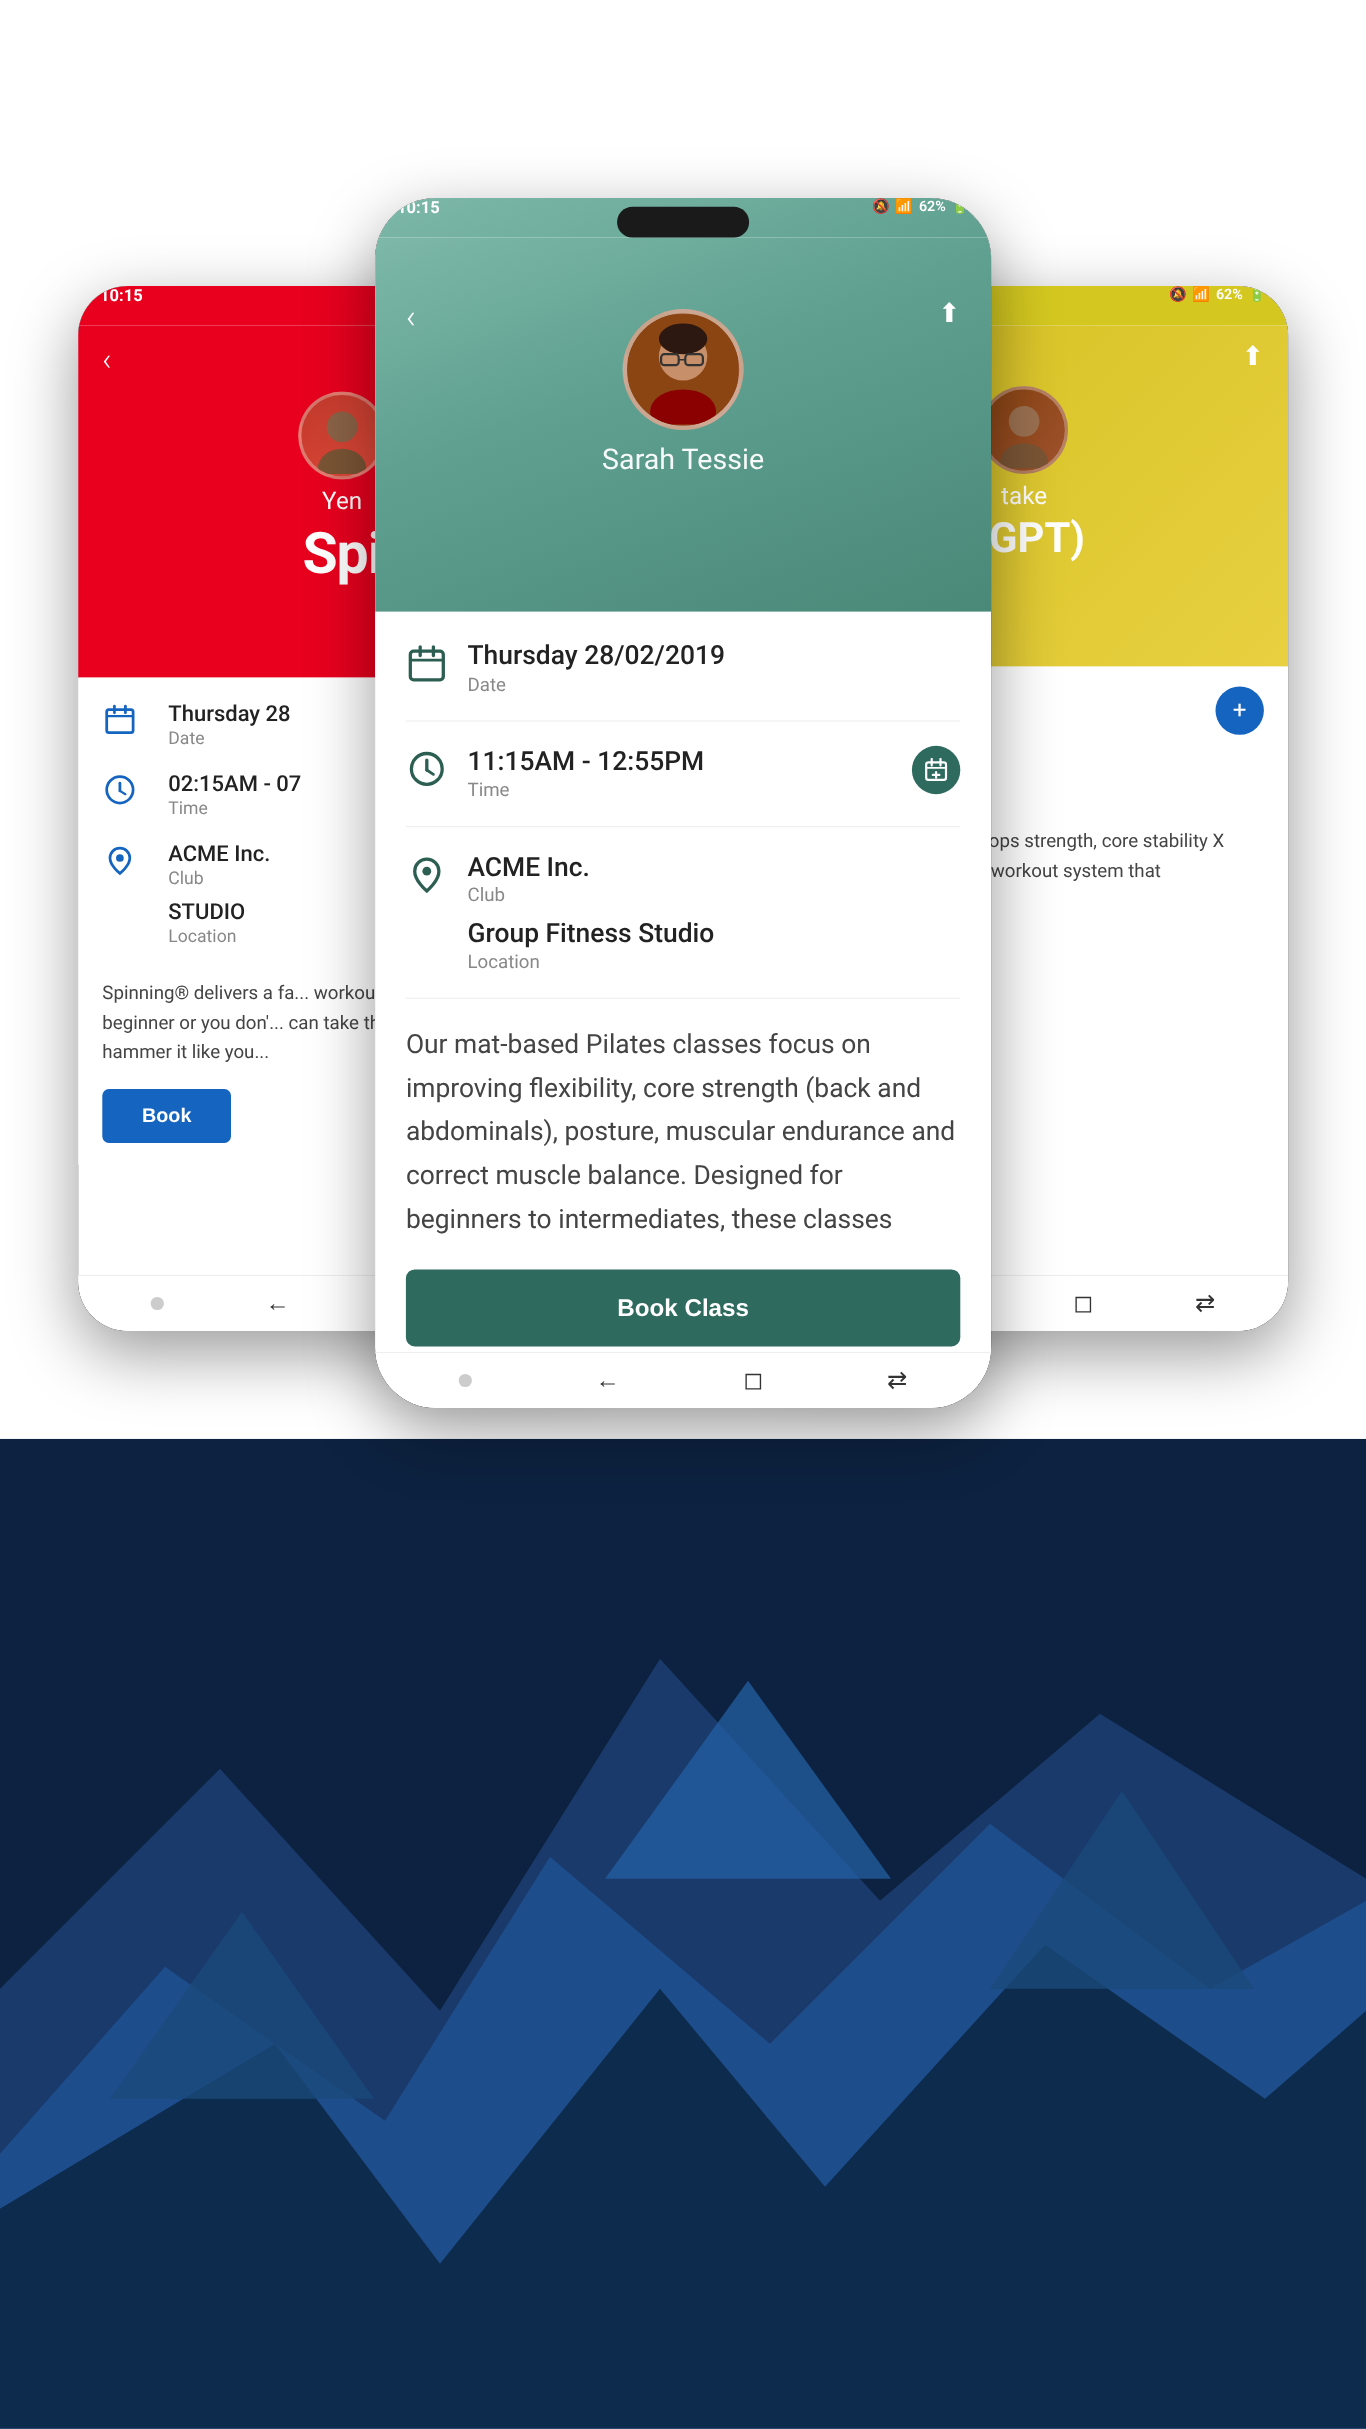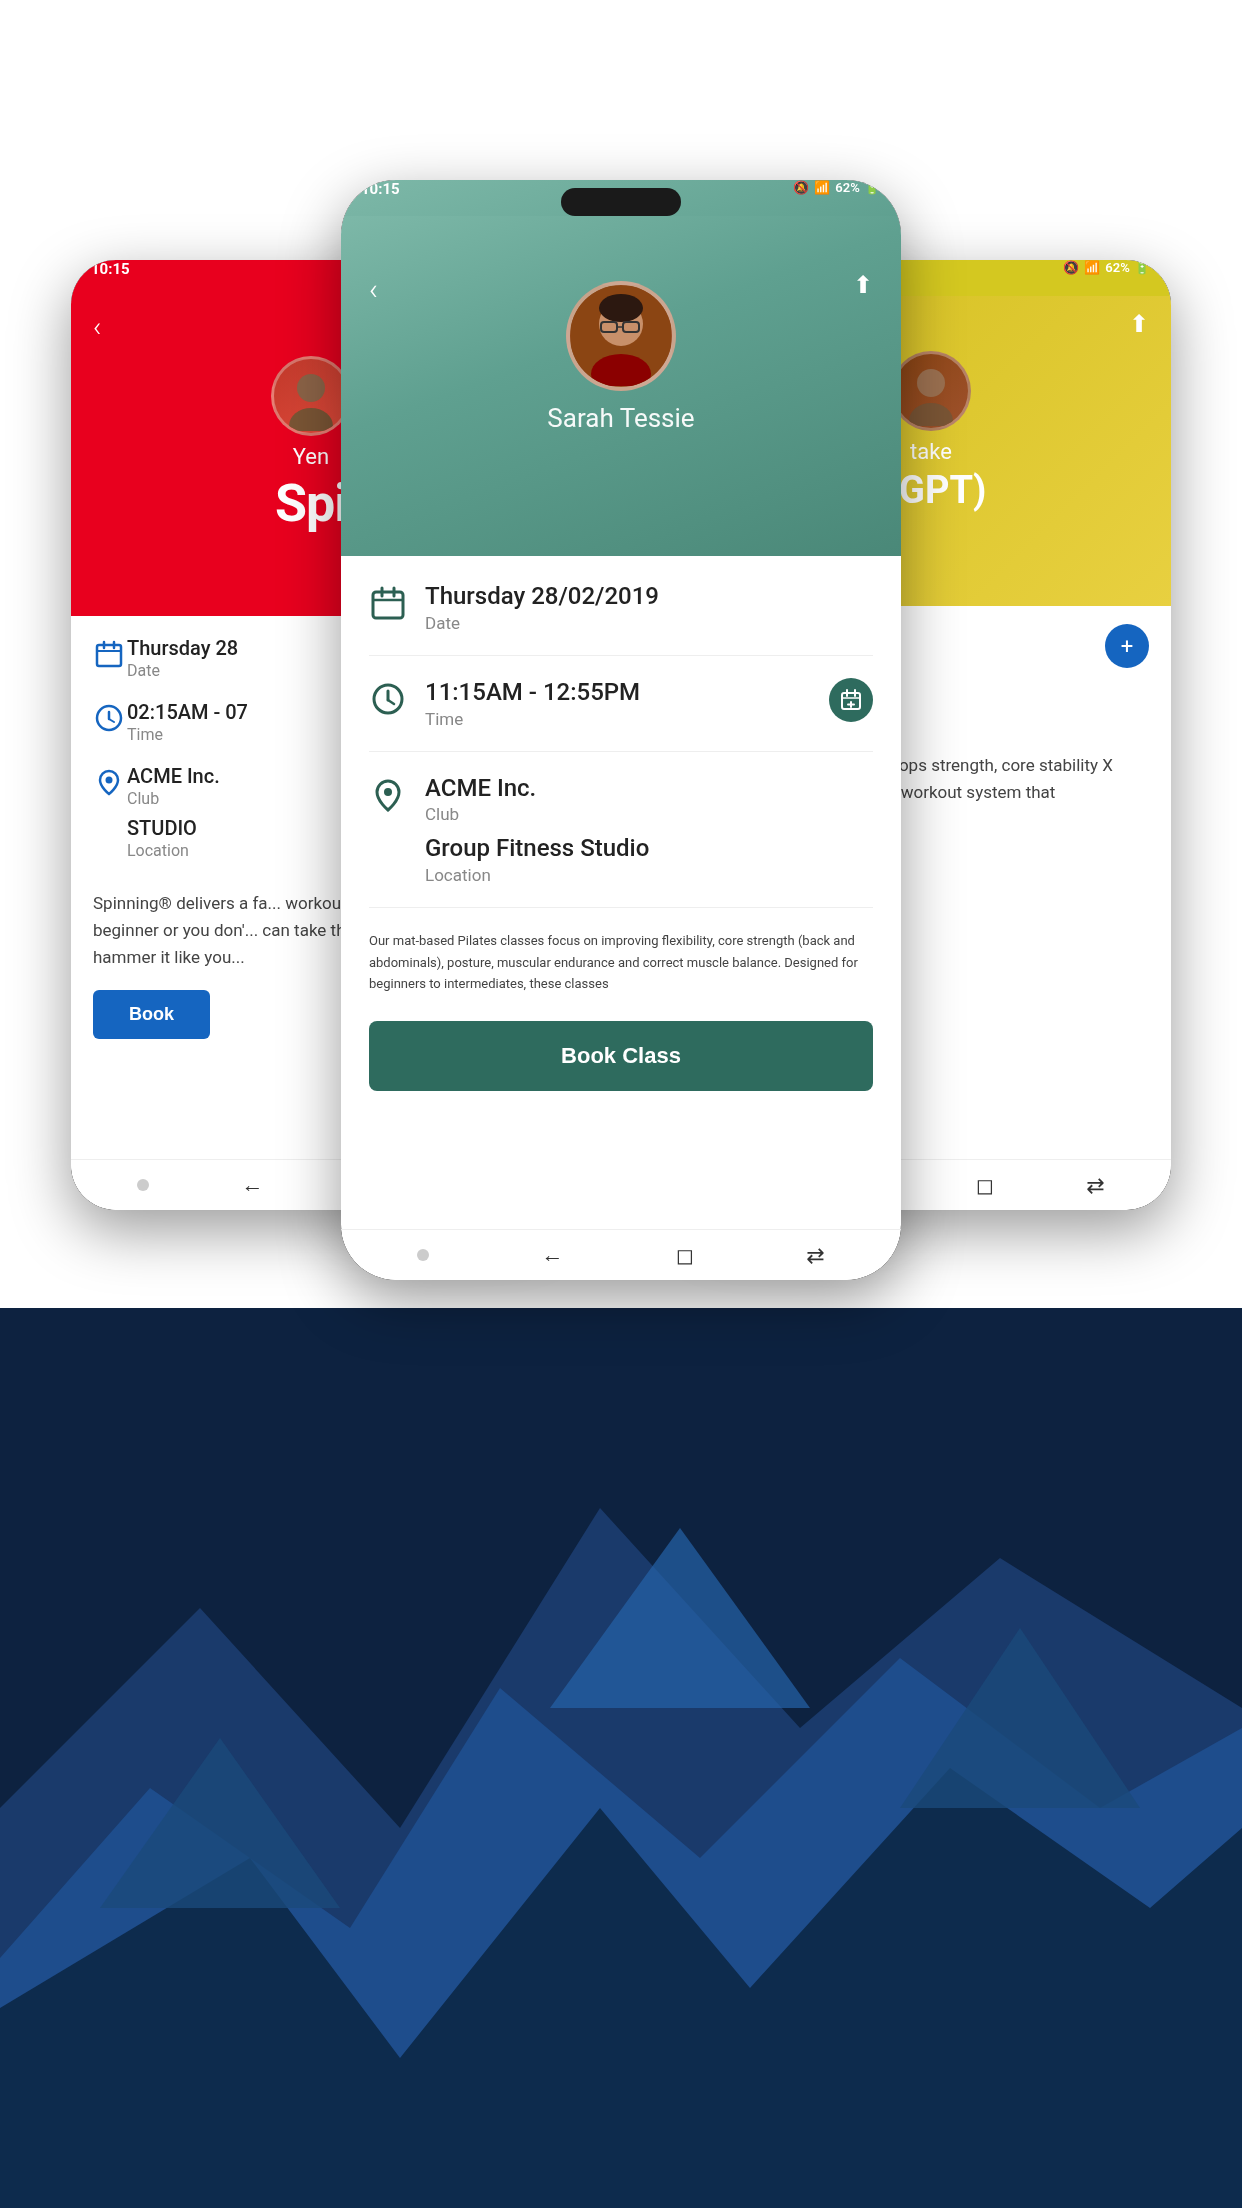--- a/index.html
+++ b/index.html
@@ -157,21 +157,21 @@
 
     .left-phone-content {
       background: #fff;
       padding: 20px 22px;
     }
 
     .info-row {
       display: flex;
       align-items: flex-start;
       margin-bottom: 20px;
-      gap: 2px;
+      gap: 28px;
     }
 
     .info-icon {
       width: 32px;
       height: 32px;
       flex-shrink: 0;
       display: flex;
       align-items: center;
       justify-content: center;
       margin-top: 2px;
@@ -375,21 +375,21 @@
       display: flex;
       align-items: center;
       justify-content: center;
       color: #fff;
       font-size: 22px;
       margin-left: auto;
       flex-shrink: 0;
     }
 
     .center-description {
-      font-size: 13px;
+      font-size: 24px;
       color: #444;
       line-height: 1.65;
       margin-top: 16px;
       padding-bottom: 16px;
     }
 
     .center-book-btn {
       background: #2e6b5e;
       color: #fff;
       border: none;

